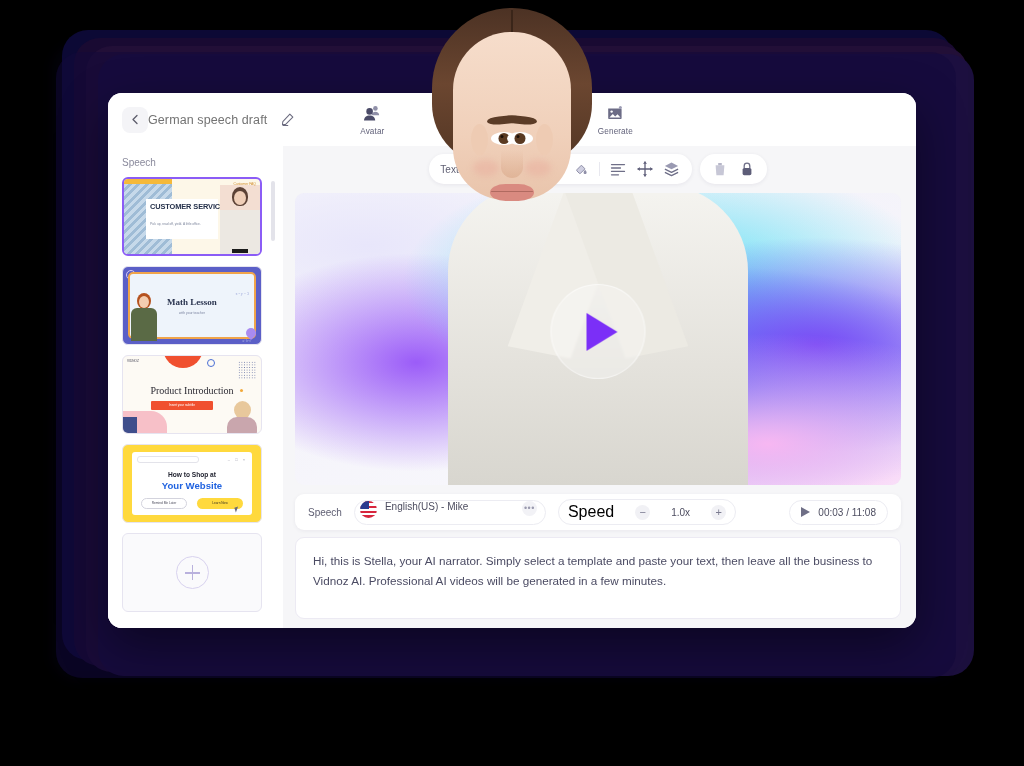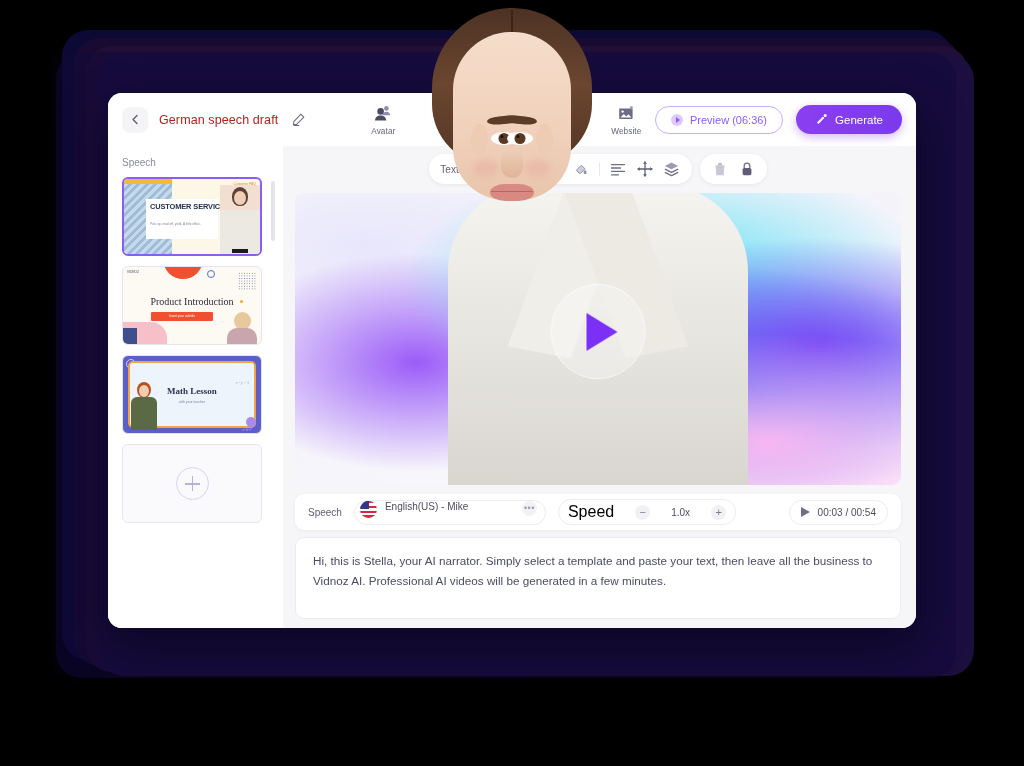--- a/index.html
+++ b/index.html
@@ -34,21 +34,21 @@
   .hdr {
     height: 53px; flex: 0 0 53px; background: #fff;
     display: flex; align-items: center; padding: 0 14px 0 14px;
     position: relative; z-index: 4;
   }
   .back-btn {
     width: 26px; height: 26px; border-radius: 8px; background: #f4f4f7;
     display: flex; align-items: center; justify-content: center;
     color: #5b5b6b; font-size: 13px; cursor: pointer;
   }
-  .proj-title { margin-left: 11px; font-size: 12.5px; color: #b91c1c; letter-spacing: .1px; }
+  .proj-title { font-size: 12.5px; color: #737373; letter-spacing: .1px; }
   .edit-ic { margin-left: 13px; width: 15px; height: 15px; cursor: pointer; display:flex; }
   .edit-ic svg { width: 15px; height: 15px; }
 
   .tools { display: flex; margin-left: 52px; gap: 31px; }
   .tool { width: 50px; display: flex; flex-direction: column; align-items: center; cursor: pointer; }
   .tool .glyph { height: 19px; display: flex; align-items: center; justify-content: center; }
   .tool .tlabel { font-size: 8.2px; color: #62627a; margin-top: 4px; letter-spacing: .1px; }
 
   .hdr-right { margin-left: auto; display: flex; align-items: center; gap: 13px; }
   .btn-preview {
@@ -303,39 +303,24 @@
         </div>
         <div class="tool">
           <span class="glyph">
             <svg class="i" width="18" height="17" viewBox="0 0 18 17">
               <path d="M2.2 3.4h12.4c.6 0 1 .4 1 1v8.5c0 .6-.4 1-1 1H3.2c-.6 0-1-.4-1-1z" fill="#6c6c86"></path>
               <circle cx="5.6" cy="6.6" r="1.2" fill="#fff"></circle>
               <path d="M3.4 12.6l3.4-3.6 2.4 2.4 2.3-2.1 3 3.3z" fill="#fff"></path>
               <circle cx="14.4" cy="2.6" r="1.5" fill="#9c9cb4"></circle>
             </svg>
           </span>
-          <span class="tlabel">Website</span>
+          <span class="tlabel">Generate</span>
         </div>
       </div>
 
-      <div class="hdr-right">
-        <div class="btn-preview">
-          <span class="dot-play">
-              <i></i>
-            </span>
-          <span>Preview (06:36)</span>
-        </div>
-        <div class="btn-generate">
-          <svg class="i" width="13" height="13" viewBox="0 0 13 13">
-              <path d="M2 9.6l6-6 1.4 1.4-6 6z" fill="#fff"></path>
-              <circle cx="10.2" cy="2.6" r="1.5" fill="#fff"></circle>
-            </svg>
-          <span>Generate</span>
-        </div>
-      </div>
     </div>
 
     <div class="body">
 
       <div class="side">
         <div class="side-title">Speech</div>
         <div class="slide-list">
           <div class="sbar"></div>
 
           <div class="thumb sel t1">
@@ -343,55 +328,67 @@
             <div class="pat"></div>
             <div class="card"></div>
             <div class="ttl">CUSTOMER SERVICE - FAQS</div>
             <div class="sub">Pick up, read off, yield. A little office.</div>
             <div class="ybar"></div>
             <div class="person"></div>
             <div class="phead"></div>
             <div class="pface"></div>
             <div class="blk"></div>
             <div class="logo">Customer FAQ</div>
+          </div>
+
+          <div class="thumb t2">
+            <div class="eq1">3x + 4y = 2</div>
+            <div class="circ"></div>
+            <div class="bd"></div>
+            <div class="eq2">x - y = 3</div>
+            <div class="ttl">Math Lesson</div>
+            <div class="sub">with your teacher</div>
+            <div class="girl">
+              <div class="ghead"></div>
+                <div class="gface"></div>
+                <div class="gbody"></div>
+            </div>
+            <div class="hrt"></div>
+            <div class="eq3">a+b=c</div>
           </div>
 
           <div class="thumb t3">
             <div class="arc"></div>
             <div class="ring"></div>
             <div class="dots"></div>
             <div class="lg">VIDNOZ</div>
             <div class="ttl">Product Introduction</div>
             <div class="btn"></div>
             <div class="btxt">Insert your subtitle</div>
             <div class="pink"></div>
             <div class="nav"></div>
             <div class="sq"></div>
             <div class="w">
               <div class="whd"></div>
                 <div class="wbd"></div>
             </div>
           </div>
 
-          <div class="thumb t2">
-            <div class="eq1">3x + 4y = 2</div>
-            <div class="circ"></div>
-            <div class="bd"></div>
-            <div class="eq2">x - y = 3</div>
-            <div class="ttl">Math Lesson</div>
-            <div class="sub">with your teacher</div>
-            <div class="girl">
-              <div class="ghead"></div>
-                <div class="gface"></div>
-                <div class="gbody"></div>
-            </div>
-            <div class="hrt"></div>
-            <div class="eq3">a+b=c</div>
-          </div>
-
+          <div class="thumb t4">
+            <div class="win"></div>
+            <div class="bar"></div>
+            <div class="ctl">– □ ×</div>
+            <div class="h1">How to Shop at</div>
+            <div class="h2">Your Website</div>
+            <div class="b1"></div>
+            <div class="b1t">Remind Me Later</div>
+            <div class="b2"></div>
+            <div class="b2t">Learn Now</div>
+            <div class="cur"></div>
+          </div>
 
           <div class="add-slide">
             <div class="plus-c"></div>
           </div>
         </div>
       </div>
 
       <div class="main">
 
         <div class="ftoolbar">
@@ -471,21 +468,21 @@
             <span class="dots3">•••</span>
           </div>
           <div class="speed-pill">
             <span class="lab">Speed</span>
             <span class="circ-b">−</span>
             <span class="fsz">1.0x</span>
             <span class="circ-b">+</span>
           </div>
           <div class="time-pill">
             <span class="tri-p"></span>
-            <span class="time-txt">00:03 / 00:54</span>
+            <span class="time-txt">00:03 / 11:08</span>
           </div>
         </div>
 
         <div class="script">Hi, this is Stella, your AI narrator. Simply select a template and paste your text, then leave all the business to Vidnoz AI. Professional AI videos will be generated in a few minutes.</div>
 
       </div>
     </div>
   </div>
 
   <div class="head-out">

